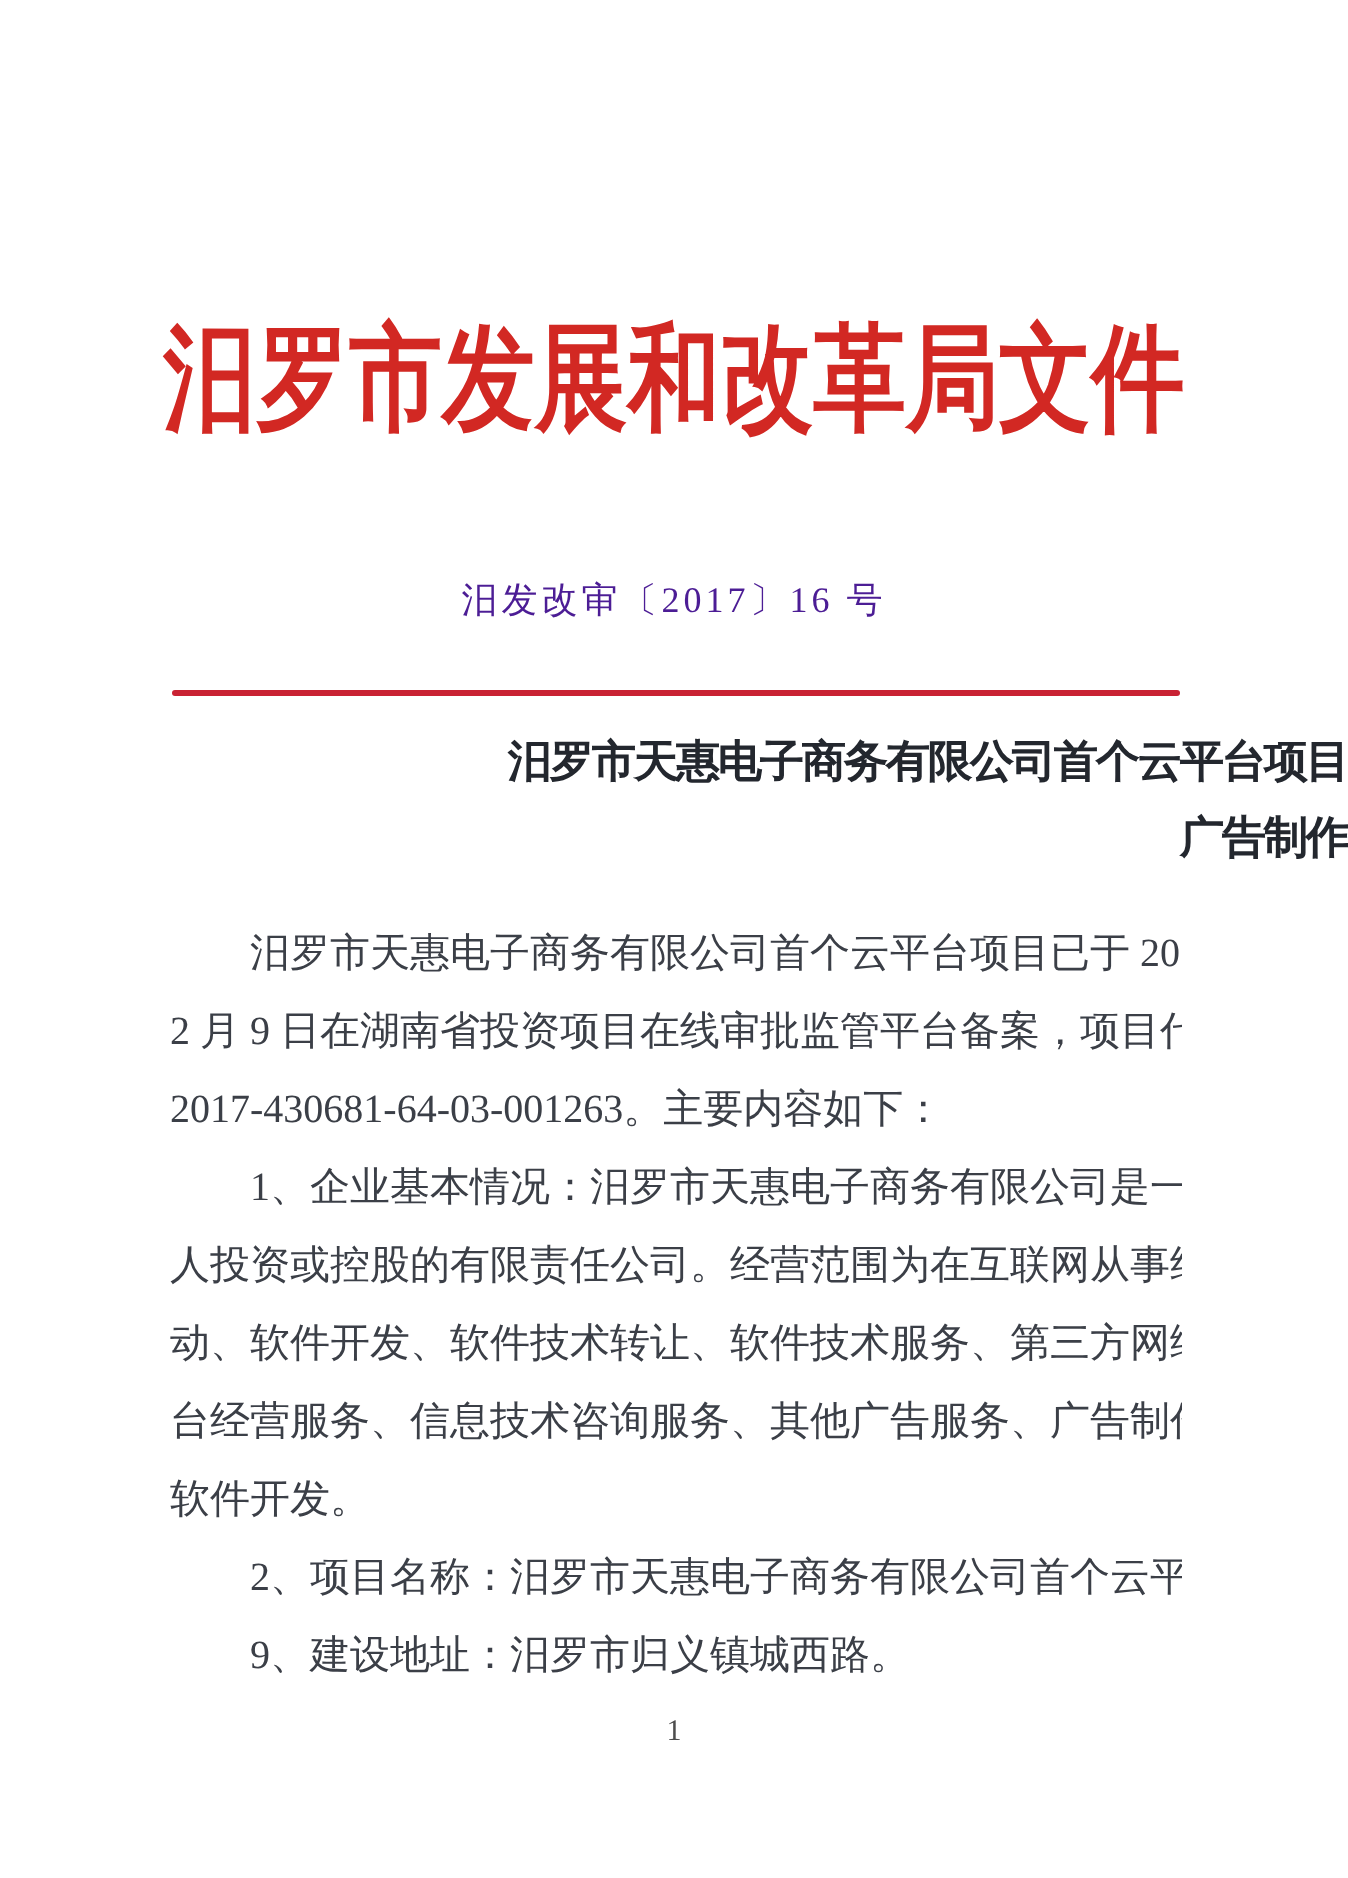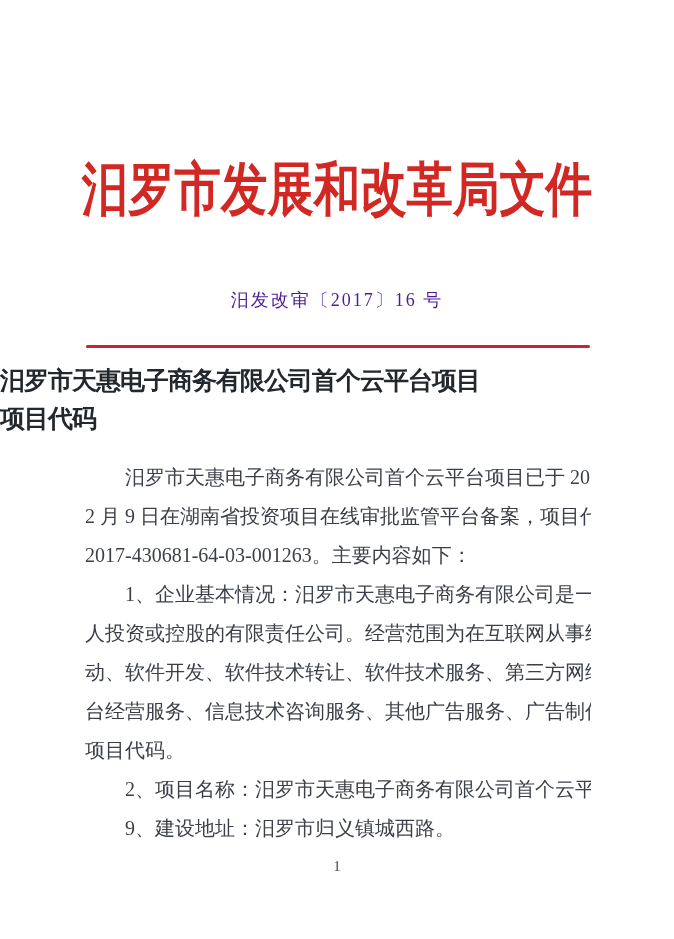--- a/index.html
+++ b/index.html
@@ -46,22 +46,22 @@
     left: 86px;
     width: 504px;
     height: 3px;
     border-radius: 2px;
   }
   .doc-title {
     position: absolute;
     top: 362px;
     left: 0;
     width: 674px;
-    text-align: left;
-    font-size: 25px;
+    text-align: right;
+    font-size: 22px;
     font-weight: bold;
     color: #23272e;
     line-height: 38px;
     letter-spacing: -1px;
   }
   .body-paragraphs {
     position: absolute;
     top: 458px;
     left: 85px;
     width: 506px;
@@ -96,35 +96,35 @@
 <div class="page">
 
   <div class="header-title" style="color: rgb(210, 40, 35);">汨罗市发展和改革局文件</div>
 
   <div class="doc-number">汨发改审〔2017〕16 号</div>
 
   <div class="red-divider" style="background: rgb(201, 34, 51);"></div>
 
   <div class="doc-title">
     <div>汨罗市天惠电子商务有限公司首个云平台项目</div>
-    <div>项目代码</div>
+    <div>广告制作</div>
   </div>
 
   <div class="body-paragraphs" style="color: rgb(59, 63, 71);">
       <div class="paragraph">
         <div class="line first">汨罗市天惠电子商务有限公司首个云平台项目已于 2017 年</div>
         <div class="line">2 月 9 日在湖南省投资项目在线审批监管平台备案，项目代码：</div>
         <div class="line last">2017-430681-64-03-001263。主要内容如下：</div>
       </div>
       <div class="paragraph">
         <div class="line first">1、企业基本情况：汨罗市天惠电子商务有限公司是一家自然</div>
         <div class="line">人投资或控股的有限责任公司。经营范围为在互联网从事经营活</div>
         <div class="line">动、软件开发、软件技术转让、软件技术服务、第三方网络交易平</div>
         <div class="line">台经营服务、信息技术咨询服务、其他广告服务、广告制作、发布、</div>
-        <div class="line last">项目代码。</div>
+        <div class="line last">软件开发。</div>
       </div>
       <div class="paragraph">
         <div class="line first last">2、项目名称：汨罗市天惠电子商务有限公司首个云平台项目。</div>
       </div>
       <div class="paragraph">
         <div class="line first last">9、建设地址：汨罗市归义镇城西路。</div>
       </div>
     </div>
 
   <div class="page-number">1</div>

